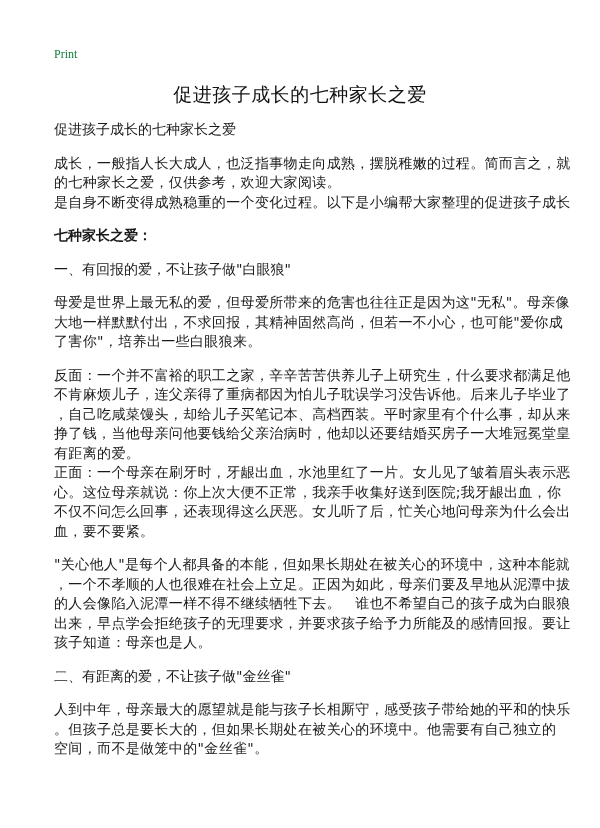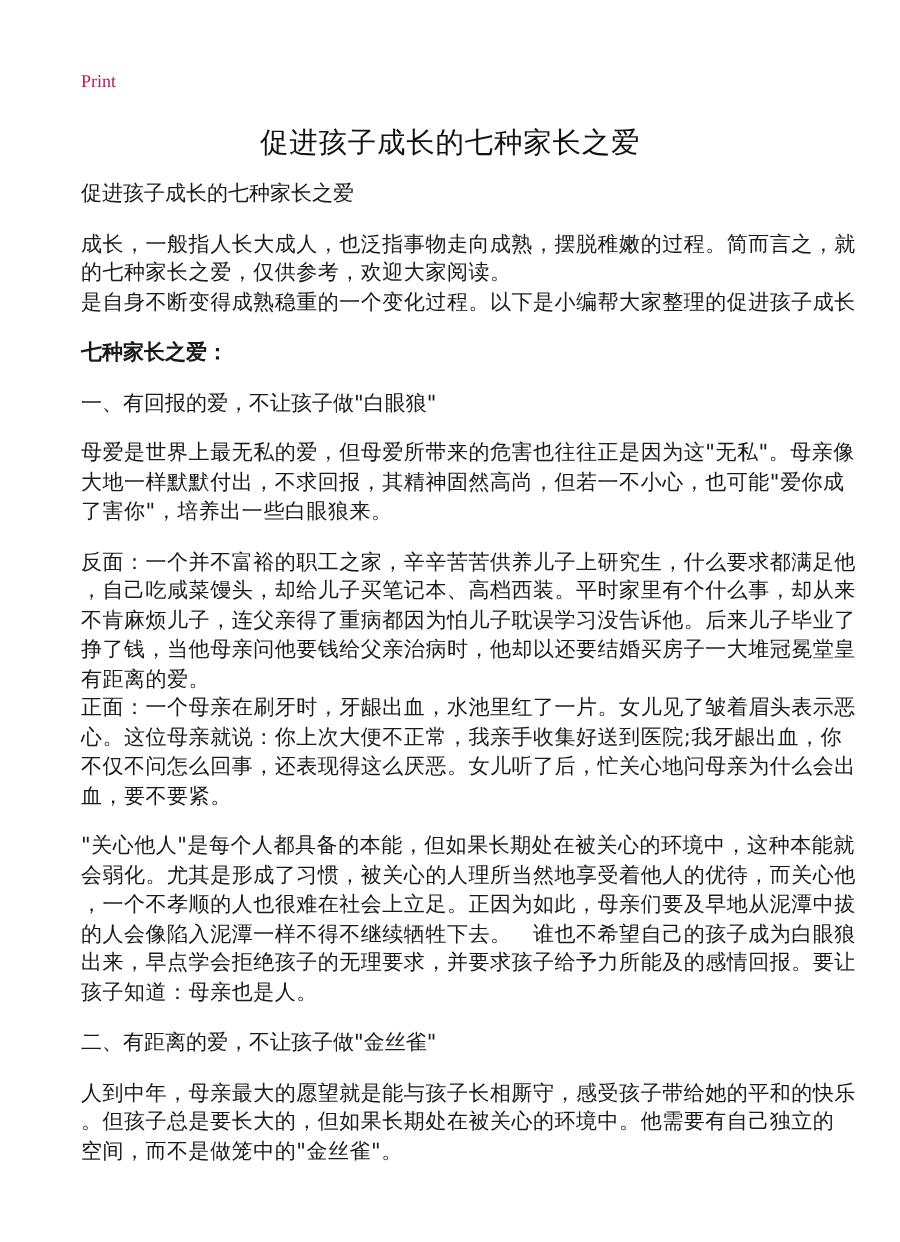--- a/index.html
+++ b/index.html
@@ -14,21 +14,21 @@
       position: relative;
       color: #111111;
       font-family: "DejaVu Sans", "Liberation Sans", sans-serif;
     }
     .print-label {
       position: absolute;
       left: 54px;
       top: 47px;
       font-family: "Liberation Serif", "DejaVu Serif", serif;
       font-size: 12px;
-      color: #be185d;
+      color: #15803d;
     }
     .title {
       position: absolute;
       left: 0;
       width: 600px;
       top: 82px;
       text-align: center;
       font-size: 19px;
       font-weight: normal;
       margin: 0;
@@ -78,36 +78,35 @@
   <p style="margin-bottom:14px;">一、有回报的爱，不让孩子做"白眼狼"</p>
 
   <div class="block" style="margin-bottom:14px;">
     <span class="line">母爱是世界上最无私的爱，但母爱所带来的危害也往往正是因为这"无私"。母亲像</span>
     <span class="line">大地一样默默付出，不求回报，其精神固然高尚，但若一不小心，也可能"爱你成</span>
     <span class="line">了害你"，培养出一些白眼狼来。</span>
   </div>
 
   <div class="block" style="">
     <span class="line">反面：一个并不富裕的职工之家，辛辛苦苦供养儿子上研究生，什么要求都满足他</span>
+    <span class="line">不肯麻烦儿子，连父亲得了重病都因为怕儿子耽误学习没告诉他。后来儿子毕业了</span>
     <span class="line">，自己吃咸菜馒头，却给儿子买笔记本、高档西装。平时家里有个什么事，却从来</span>
-    <span class="line">不肯麻烦儿子，连父亲得了重病都因为怕儿子耽误学习没告诉他。后来儿子毕业了</span>
     <span class="line">挣了钱，当他母亲问他要钱给父亲治病时，他却以还要结婚买房子一大堆冠冕堂皇</span>
     <span class="line">有距离的爱。</span>
   </div>
 
   <div class="block" style="margin-bottom:14px;">
     <span class="line">正面：一个母亲在刷牙时，牙龈出血，水池里红了一片。女儿见了皱着眉头表示恶</span>
     <span class="line">心。这位母亲就说：你上次大便不正常，我亲手收集好送到医院;我牙龈出血，你</span>
     <span class="line">不仅不问怎么回事，还表现得这么厌恶。女儿听了后，忙关心地问母亲为什么会出</span>
     <span class="line">血，要不要紧。</span>
   </div>
 
   <div class="block" style="margin-bottom:14px;">
     <span class="line">"关心他人"是每个人都具备的本能，但如果长期处在被关心的环境中，这种本能就</span>
-    <span class="line">会弱化。尤其是形成了习惯，被关心的人理所当然地享受着他人的优待，而关心他</span>
     <span class="line">，一个不孝顺的人也很难在社会上立足。正因为如此，母亲们要及早地从泥潭中拔</span>
     <span class="line">的人会像陷入泥潭一样不得不继续牺牲下去。　谁也不希望自己的孩子成为白眼狼</span>
     <span class="line">出来，早点学会拒绝孩子的无理要求，并要求孩子给予力所能及的感情回报。要让</span>
     <span class="line">孩子知道：母亲也是人。</span>
   </div>
 
   <p style="margin-bottom:14px;">二、有距离的爱，不让孩子做"金丝雀"</p>
 
   <div class="block">
     <span class="line">人到中年，母亲最大的愿望就是能与孩子长相厮守，感受孩子带给她的平和的快乐</span>

